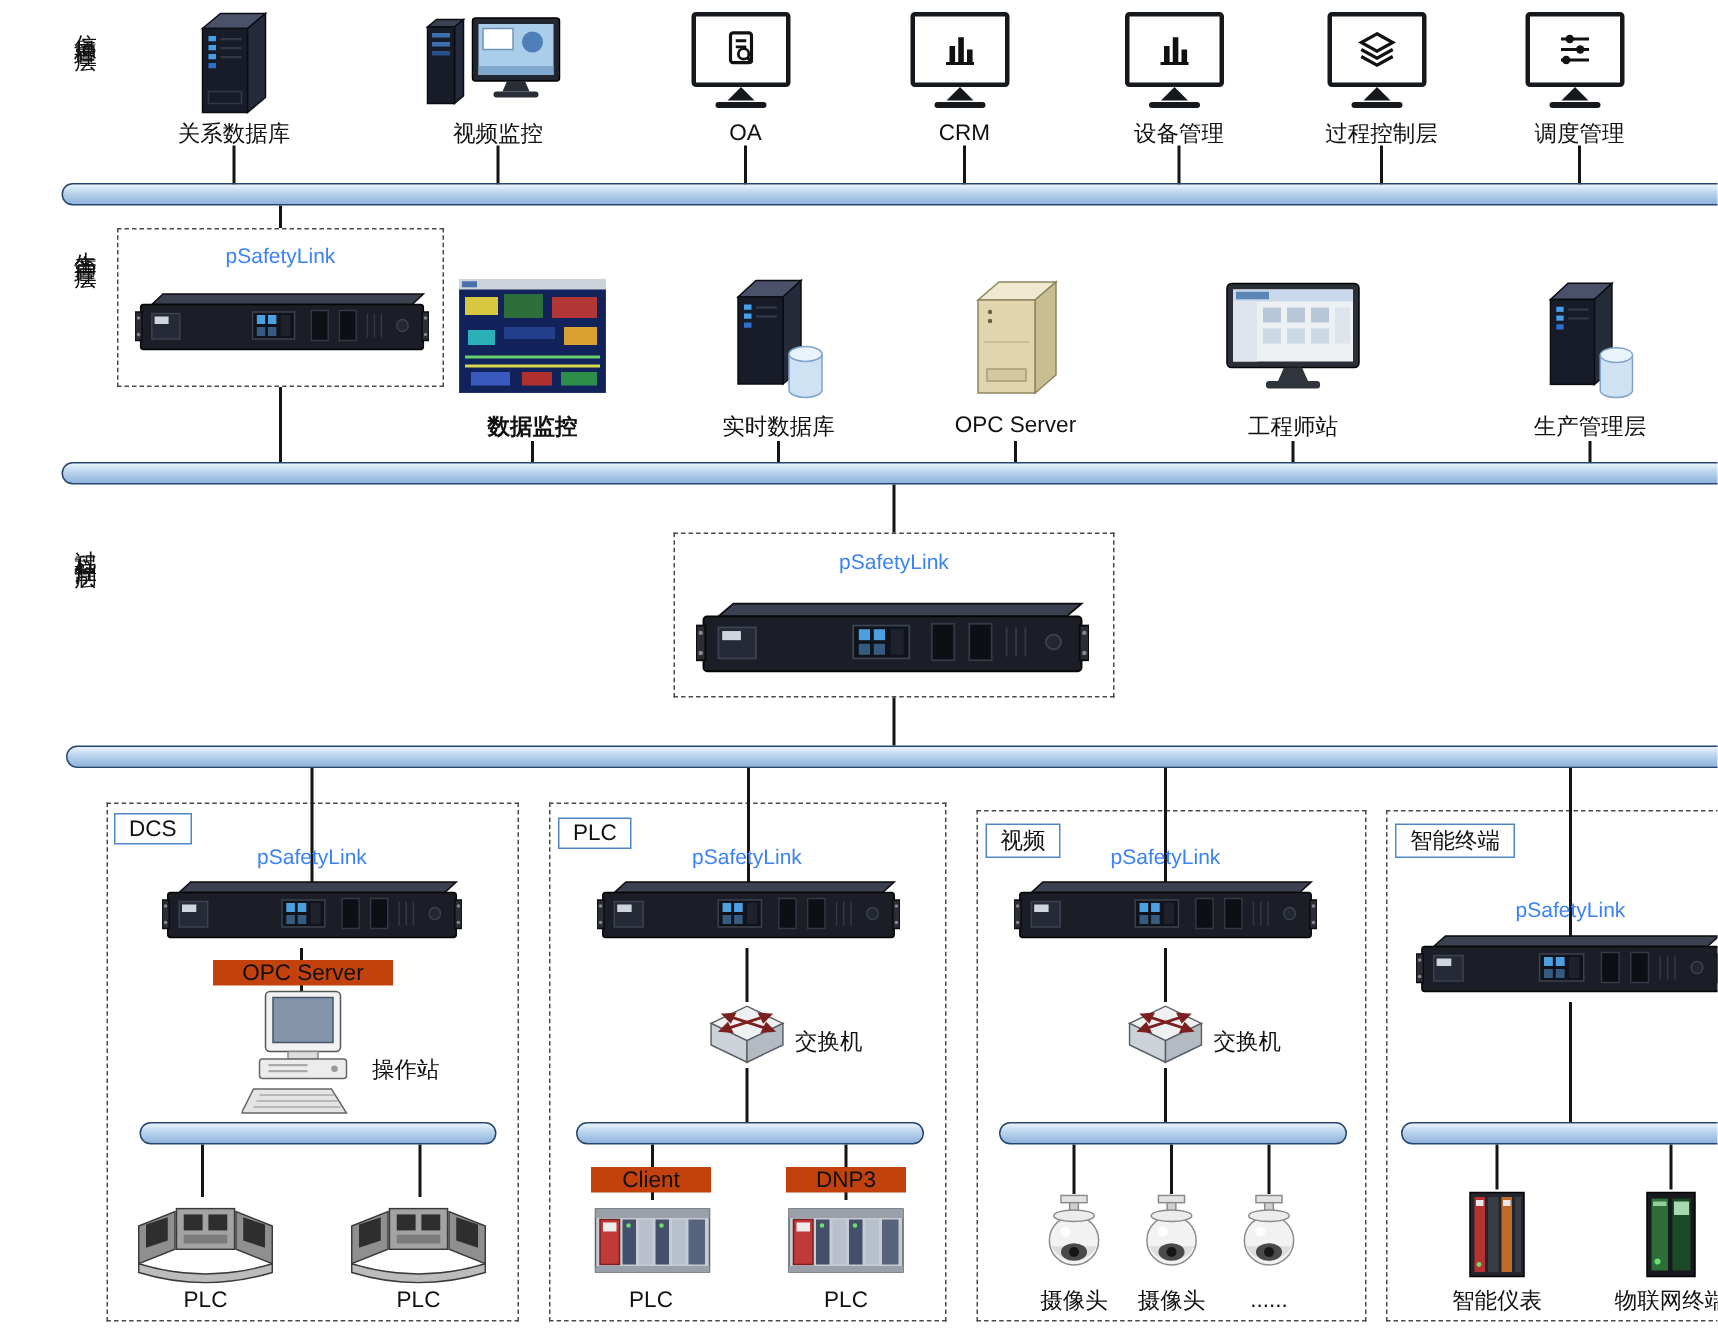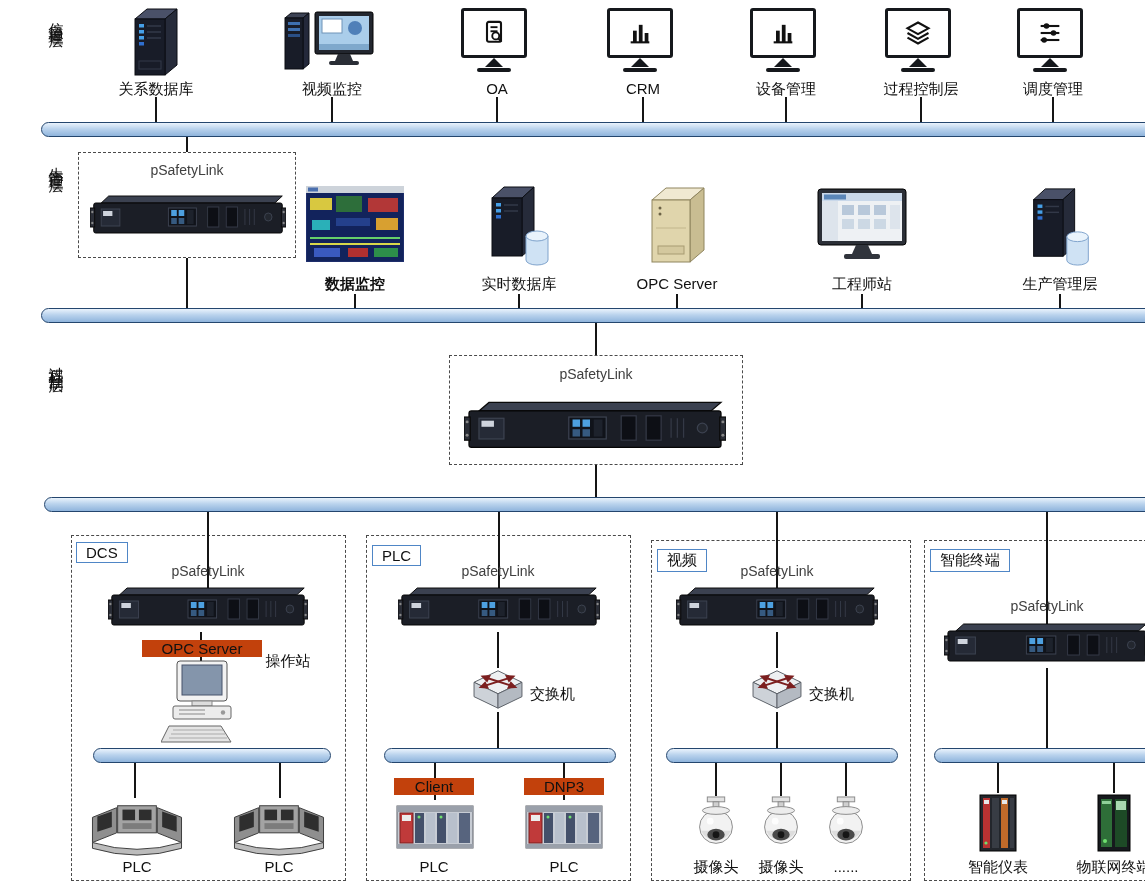--- a/index.html
+++ b/index.html
@@ -3,21 +3,21 @@
 <meta charset="utf-8">
 <style>
   html,body{margin:0;padding:0;background:#fff;}
   #canvas{position:relative;width:1145px;height:886px;background:#fff;overflow:hidden;
           font-family:"Liberation Sans",sans-serif;color:#111;margin-left:36px;}
   .vlabel{position:absolute;writing-mode:vertical-rl;text-orientation:upright;
           font-size:15px;letter-spacing:3px;color:#111;}
   .lbl{position:absolute;font-size:15px;color:#111;text-align:center;white-space:nowrap;z-index:4;}
   .lbl.bg{background:#c2410c;}
   .lbl.bold{font-weight:bold;}
-  .psl{position:absolute;font-size:14px;color:#404040;text-align:center;white-space:nowrap;z-index:4;}
+  .psl{position:absolute;font-size:14px;color:#3b82f6;text-align:center;white-space:nowrap;z-index:4;}
   .bus{position:absolute;height:15px;box-sizing:border-box;border:1.6px solid #24466e;border-radius:8px;
        background:linear-gradient(to bottom,#eaf3fc 0%,#bad3ed 45%,#8fb4dc 100%);z-index:2;}
   .vline{position:absolute;width:2px;background:#151515;z-index:1;}
   .dashed{position:absolute;border:1.6px dashed #4a4a4a;box-sizing:border-box;z-index:0;}
   .ztag{position:absolute;background:#fff;border:1.6px solid #4f86c6;padding:1px 9px;
         font-size:15px;color:#111;z-index:6;white-space:nowrap;}
   .icon{position:absolute;z-index:3;}
   .icon svg{display:block;width:100%;height:100%;}
   
   .tmon{position:absolute;display:flex;flex-direction:column;align-items:center;z-index:3;}
@@ -408,21 +408,21 @@
         <use href="#sym-rack"></use>
       </svg>
     </div>
   <div class="vline" style="left:164px;top:632px;height:30px;"></div>
   <div class="lbl bg" style="left:106px;top:640px;width:120px;">OPC Server</div>
   <div class="icon" style="left:125px;top:660px;width:82px;height:88px;">
       <svg>
         <use href="#sym-pc"></use>
       </svg>
     </div>
-  <div class="lbl" style="left:212px;top:652px;width:80px;text-align:center;">操作站</div>
+  <div class="lbl" style="left:212px;top:704px;width:80px;text-align:left;">操作站</div>
   <div class="bus" style="left:57px;top:748px;width:238px;"></div>
   <div class="vline" style="left:98px;top:763px;height:35px;"></div>
   <div class="vline" style="left:243px;top:763px;height:35px;"></div>
   <div class="icon" style="left:54px;top:798px;width:94px;height:60px;">
       <svg>
         <use href="#sym-console"></use>
       </svg>
     </div>
   <div class="icon" style="left:196px;top:798px;width:94px;height:60px;">
       <svg>

